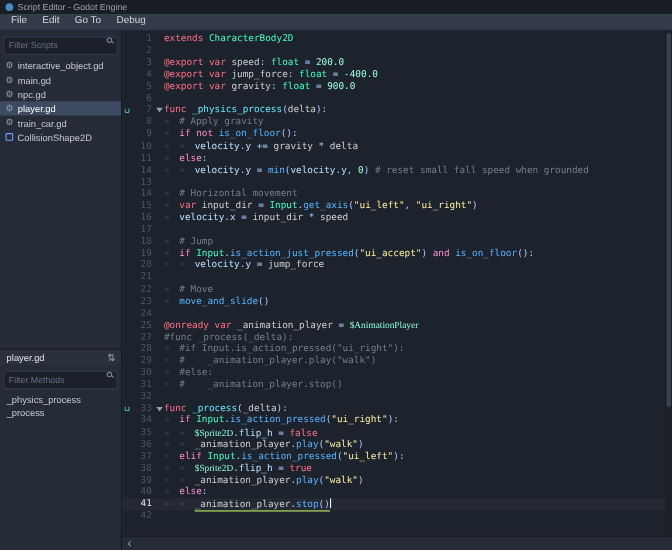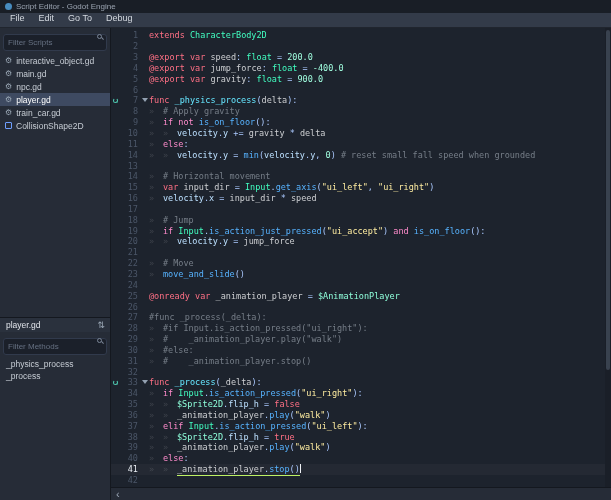--- a/index.html
+++ b/index.html
@@ -49,21 +49,21 @@
   .gfold { width:9px; display:flex; justify-content:center; align-items:center; flex:none; }
   .fold-tri { width:0; height:0; border-left:3px solid transparent; border-right:3px solid transparent; border-top:4px solid #93a1b1; }
   .ltext { white-space:pre; }
   .ind { display:inline-block; width:14px; color:rgba(205,207,210,0.18); }
   .cur-underline { border-bottom:1px solid #bef264; padding-bottom:0.5px; }
   .caret { display:inline-block; width:1px; height:9px; background:#eef1f5; vertical-align:-1px; }
 
   .tk-k { color:#ff7085; }
   .tk-c { color:#ff8ccc; }
   .tk-t { color:#42ffc2; }
-  .tk-g { color:#8fffdb; }
+  .tk-g { color:#8fffdb;font-family:Liberation Serif, serif; }
   .tk-n { color:#a1ffe0;text-align:right; }
   .tk-s { color:#ffeda1; }
   .tk-m { color:#767e88; }
   .tk-f { color:#57b3ff; }
   .tk-d { color:#66e6ff; }
   .tk-v { color:#bce0ff; }
   .tk-p { color:#abc9ff; }
   .tk-w { color:#cdcfd2;text-align:right; }
 
   .vscrollbar { position:absolute; right:0; top:0; bottom:13px; width:6px; background:#1a1f28; }
@@ -290,26 +290,20 @@
             <span class="ltext"><span></span></span>
           </div>
           <div class="row">
             <span class="g-ov"></span>
             <span class="lnum">25</span>
             <span class="gfold"></span>
             <span class="ltext"><span><span class="tk-k">@onready </span><span class="tk-k">var </span><span class="tk-w">_animation_player</span><span class="tk-p"> = </span><span class="tk-g">$AnimationPlayer</span></span></span>
           </div>
           <div class="row">
             <span class="g-ov"></span>
-            <span class="lnum">26</span>
-            <span class="gfold"></span>
-            <span class="ltext"><span></span></span>
-          </div>
-          <div class="row">
-            <span class="g-ov"></span>
             <span class="lnum">27</span>
             <span class="gfold"></span>
             <span class="ltext"><span><span class="tk-m">#func _process(_delta):</span></span></span>
           </div>
           <div class="row">
             <span class="g-ov"></span>
             <span class="lnum">28</span>
             <span class="gfold"></span>
             <span class="ltext"><span class="ind">»</span><span><span class="tk-m">#if Input.is_action_pressed("ui_right"):</span></span></span>
           </div>

